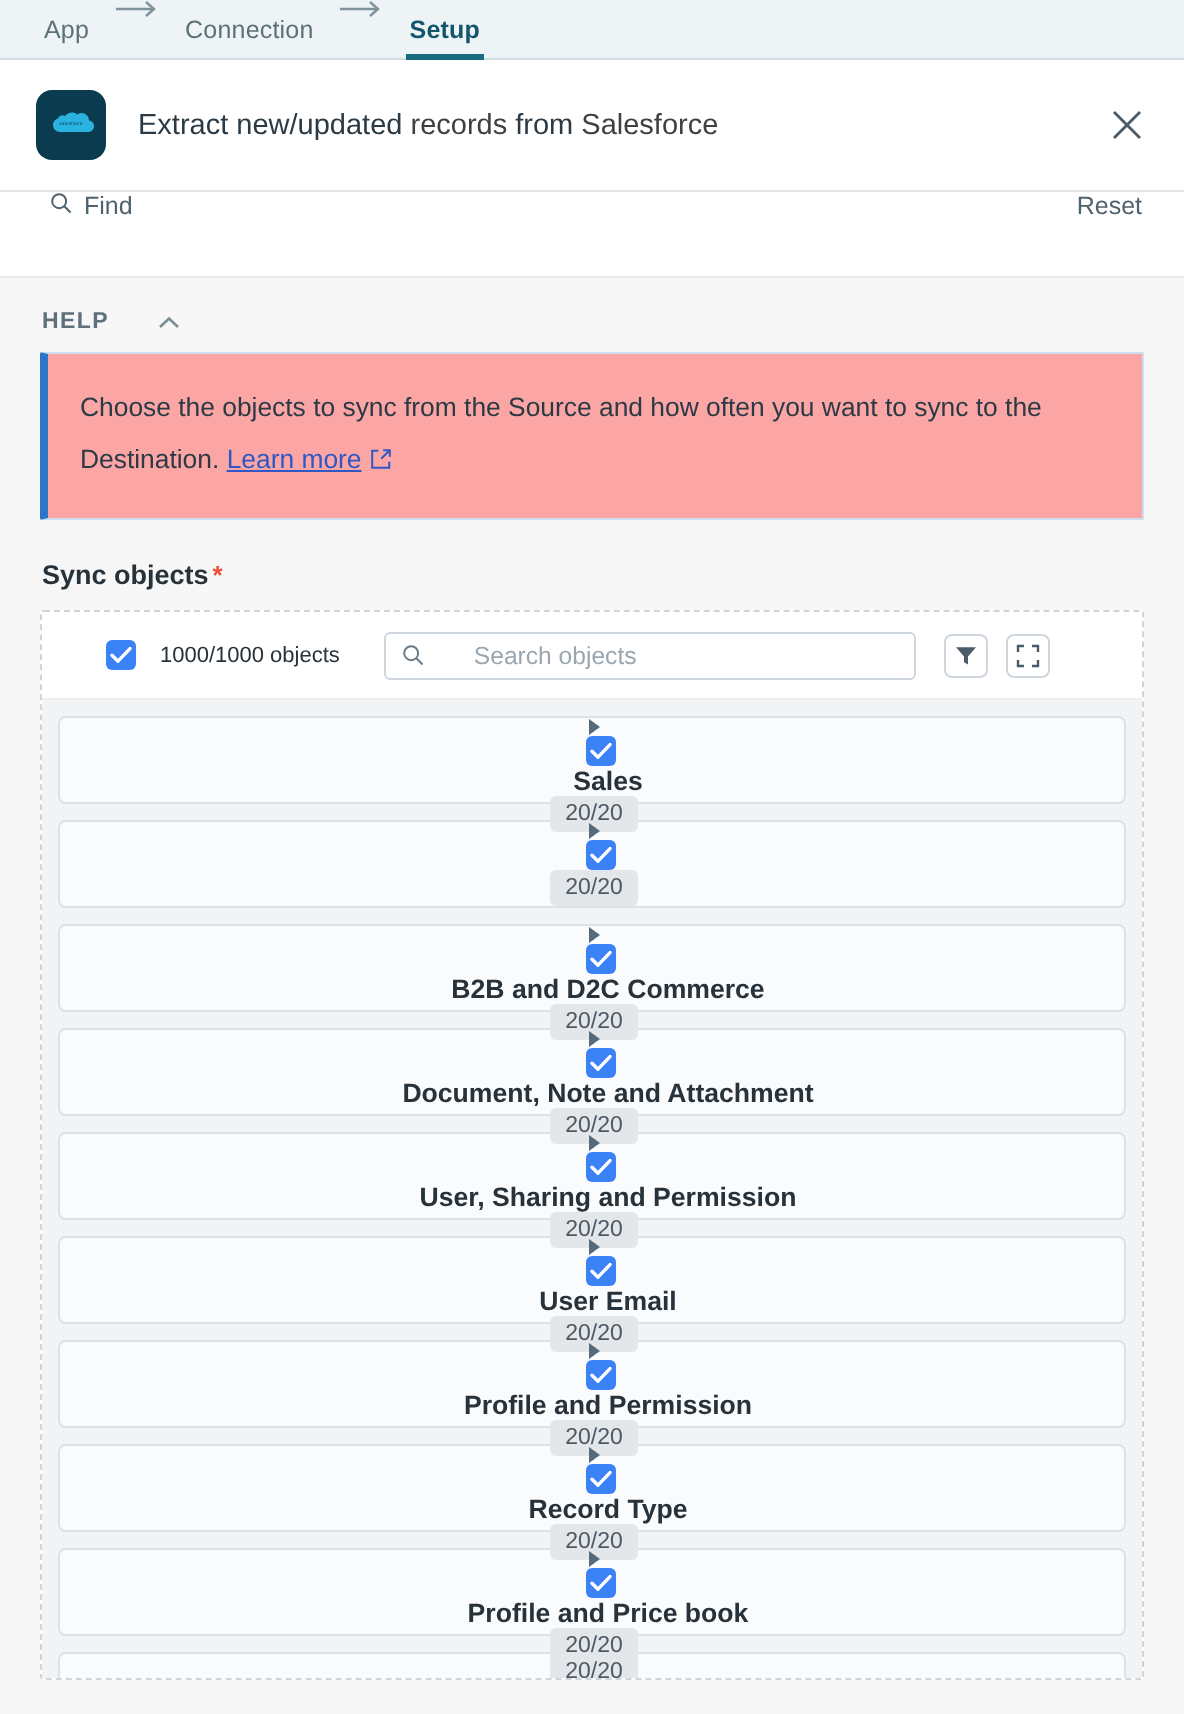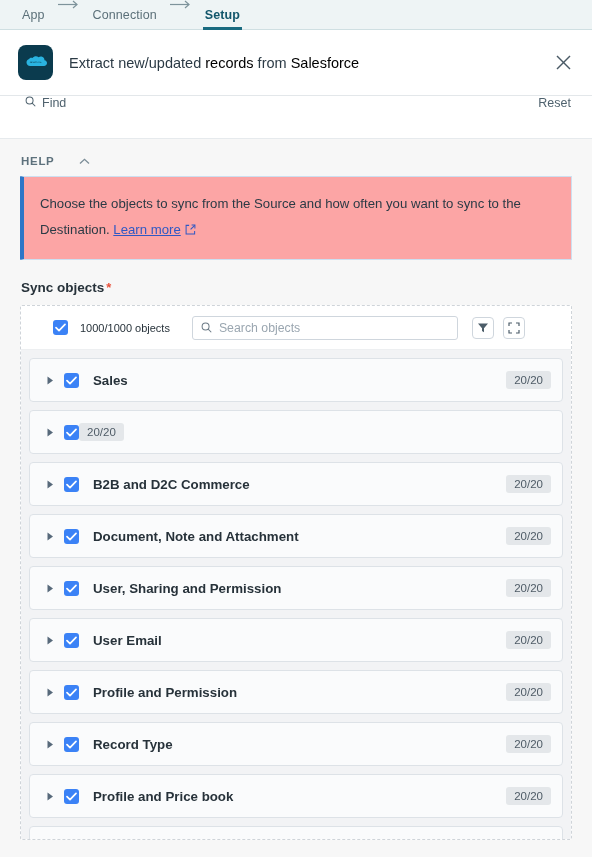--- a/index.html
+++ b/index.html
@@ -72,21 +72,21 @@
     width: 25px; height: 14px;
     display: block;
   }
   .title-text {
     margin-left: 16px;
     font-size: 14.5px;
     color: #2b3a45;
     flex: 1 1 auto;
     white-space: nowrap;
   }
-  .title-text .lnk { color: #000000; }
+  .title-text .lnk { color: #404040; }
   .close-btn {
     width: 22px; height: 22px;
     display: flex; align-items: center; justify-content: center;
     color: #4a5a66;
     flex: 0 0 auto;
     cursor: pointer;
   }
 
   
   .find-row {
@@ -198,21 +198,21 @@
   .search-wrap {
     margin-left: 22px;
     flex: 1 1 auto;
     height: 24px;
     border: 1px solid #cfd6dd;
     border-radius: 3px;
     background: #fff;
     display: flex;
     align-items: center;
     padding: 0 8px;
-    gap: 7px;
+    gap: 25px;
     max-width: 266px;
   }
   .search-wrap .sicon { color: #6b7a85; display: flex; }
   .search-wrap input {
     border: 0; outline: 0;
     font-family: "Liberation Sans", sans-serif;
     font-size: 12.3px;
     color: #2b3a45;
     background: transparent;
     width: 100%;
@@ -239,20 +239,21 @@
   }
   .obj-row {
     height: 44px;
     background: #fafbfc;
     border: 1px solid #dde2e7;
     border-radius: 4px;
     display: flex;
     align-items: center;
     padding: 0 11px 0 13px;
     margin-bottom: 8px;
+    flex-direction: column;
   }
   .caret {
     width: 14px;
     display: flex; align-items: center; justify-content: center;
     color: #57697a;
     cursor: pointer;
     flex: 0 0 auto;
   }
   .obj-row .cbx { margin-left: 7px; }
   .obj-name {

